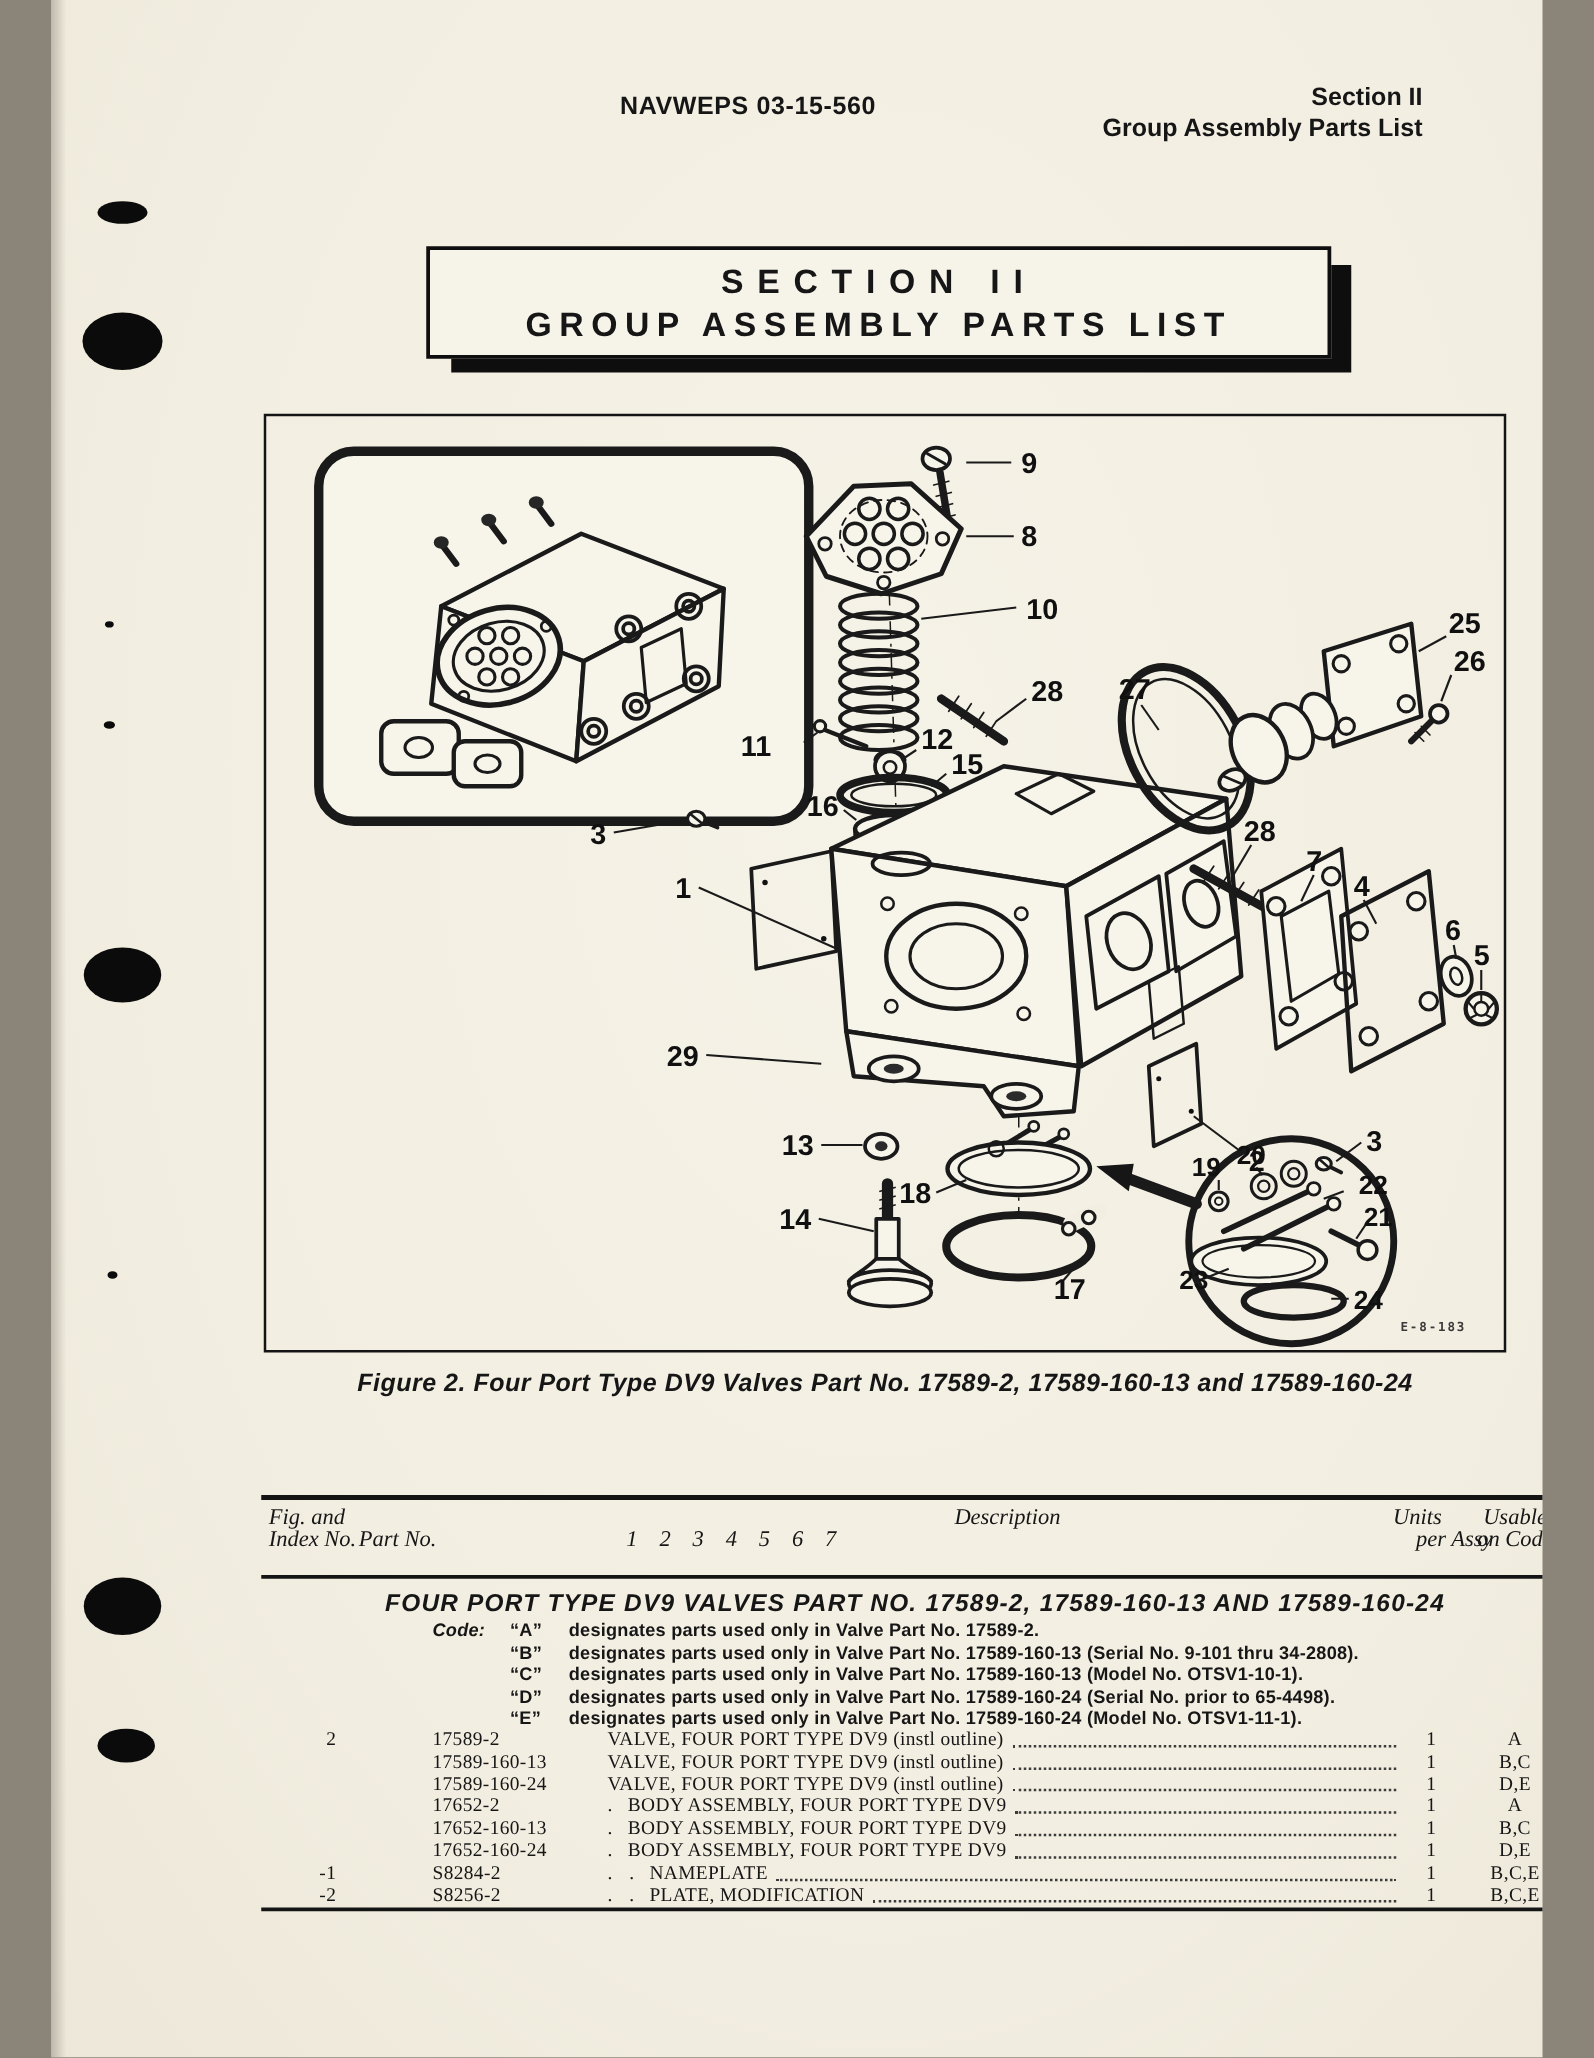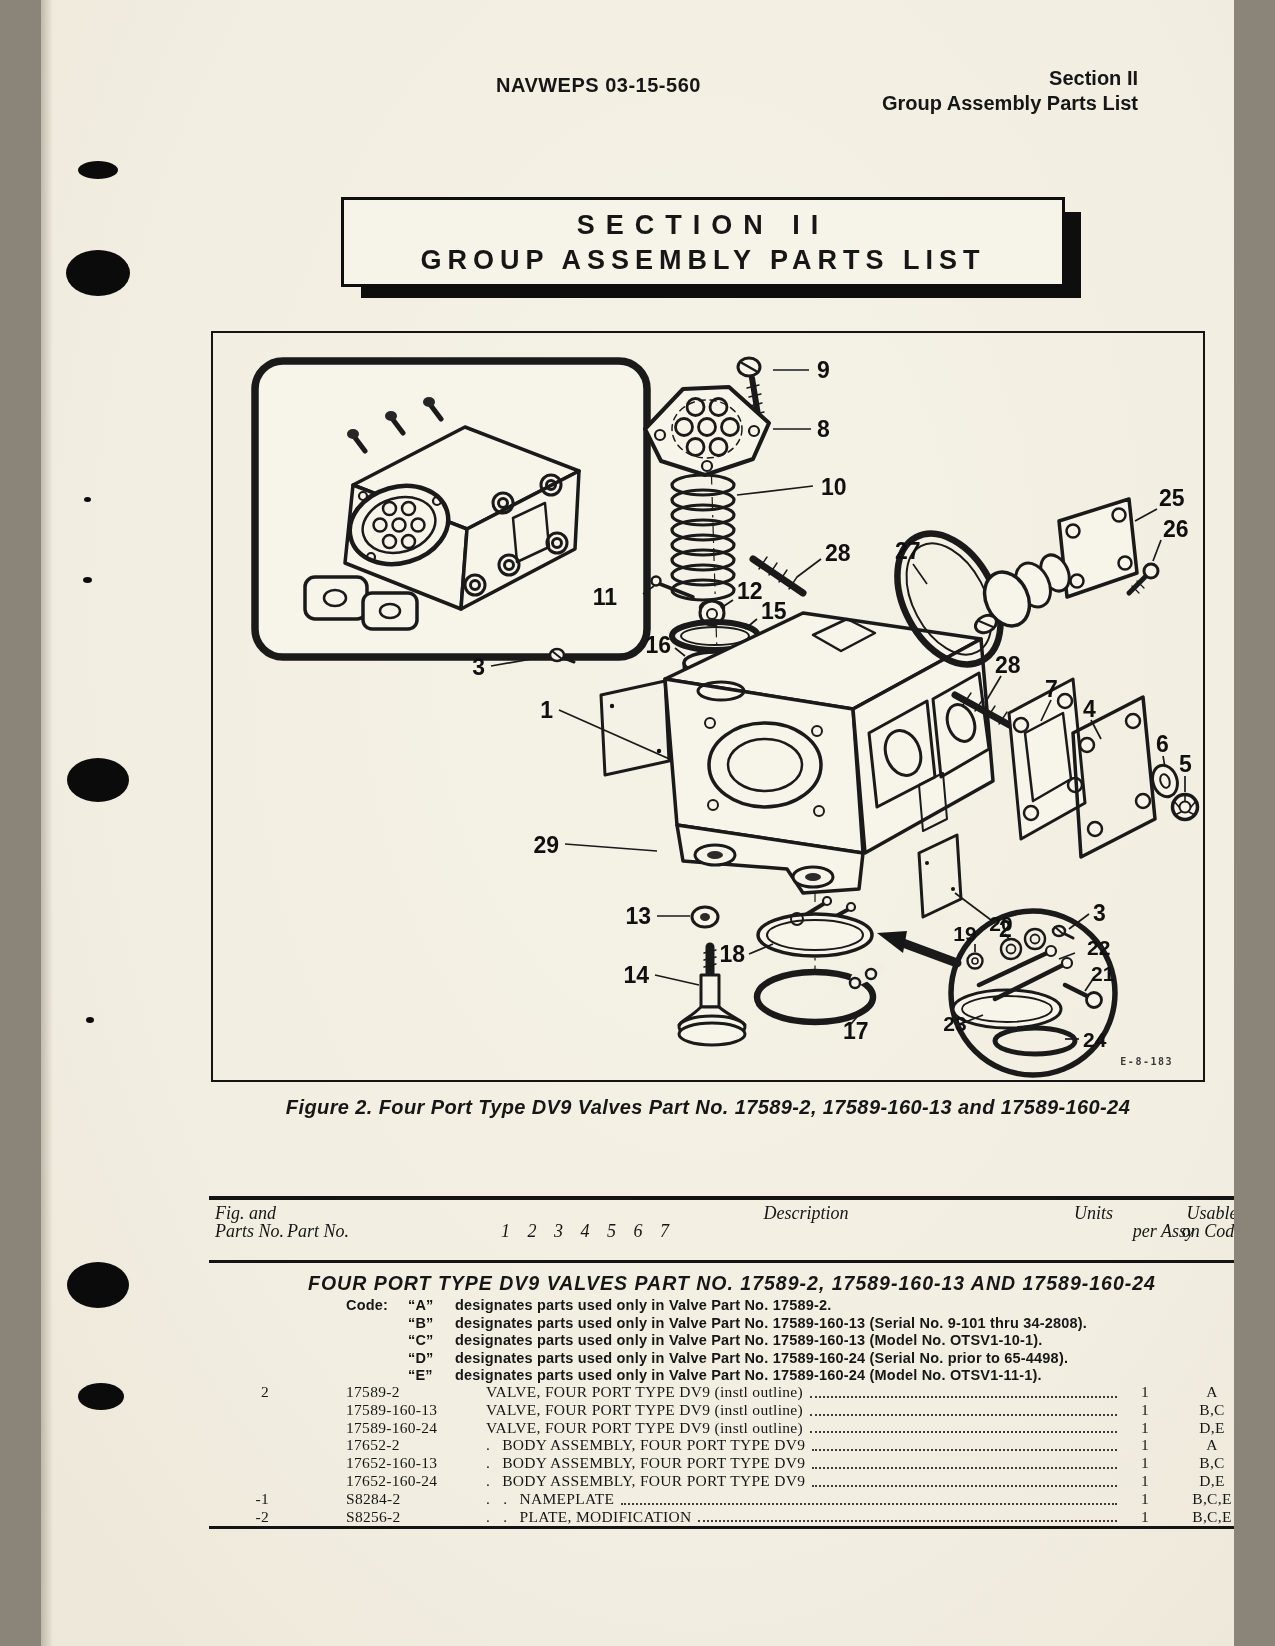--- a/index.html
+++ b/index.html
@@ -39,21 +39,21 @@
 
   
   .table-area { position:absolute; left:168px; top:1196px; width:1046px; height:336px; }
   .rule { position:absolute; left:0; width:100%; background:#141414; }
   .th { position:absolute; font-family:"Liberation Serif",serif; font-style:italic; font-size:18px; }
   .digits { word-spacing:13px;margin-left:20px; }
   .group-title { position:absolute; top:76px; width:100%; text-align:center;
     font-size:19.5px; font-weight:bold; letter-spacing:1px;font-style:italic; }
   .code-block { position:absolute; top:101px; left:0; width:100%; }
   .code-line { display:flex; height:17.6px; font-size:14.5px; font-weight:bold; padding-left:137px; letter-spacing:.2px; }
-  .code-lbl { width:62px; }
+  .code-lbl { width:62px;font-style:italic; }
   .code-letter { width:47px; }
   .rows { position:absolute; top:187px; left:0; width:100%; }
   .prow { display:flex; height:17.8px; font-family:"Liberation Serif",serif; font-size:15.5px; letter-spacing:.3px; }
   .c-idx  { width:60px; text-align:right; }
   .c-part { width:140px; margin-left:77px; }
   .c-desc { flex:1; display:flex; min-width:0; }
   .prefix { white-space:pre; word-spacing:9px; padding-right:12px; }
   .prefix:empty { padding:0; }
   .leader { flex:1; border-bottom:2px dotted #3c3c3c; margin:0 4px 3px 7px; }
   .c-units { width:48px; text-align:center; }
@@ -478,25 +478,25 @@
       <text x="960" y="732" class="ref" text-anchor="end">E-8-183</text>
     </svg>
   </div>
 
   <div class="figure-caption">Figure 2.  Four Port Type DV9 Valves Part No. 17589-2, 17589-160-13 and 17589-160-24</div>
 
   <div class="table-area">
     <div class="rule" style="top:0; height:4px;"></div>
 
     <div class="th" style="left:6px; top:7px;">Fig. and</div>
-    <div class="th" style="left:6px; top:25px;">Parts No.</div>
+    <div class="th" style="left:6px; top:25px;">Index No.</div>
     <div class="th" style="left:78px; top:25px;">Part No.</div>
     <div class="th digits" style="left:272px; top:25px;">1 2 3 4 5 6 7</div>
     <div class="th" style="left:517px; top:7px; width:160px; text-align:center;">Description</div>
-    <div class="th" style="left:865px; top:7px; width:120px; text-align:left;">Units</div>
+    <div class="th" style="left:865px; top:7px; width:120px; text-align:center;">Units</div>
     <div class="th" style="left:845px; top:25px; width:140px; text-align:right;">per Assy</div>
     <div class="th" style="left:960px; top:7px; width:86px; text-align:center;">Usable</div>
     <div class="th" style="left:960px; top:25px; width:86px; text-align:center;">on Code</div>
 
     <div class="rule" style="top:64px; height:3px;"></div>
 
     <div class="group-title">FOUR PORT TYPE DV9 VALVES PART NO. 17589-2, 17589-160-13 AND 17589-160-24</div>
 
     <div class="code-block">
       <div class="code-line">

